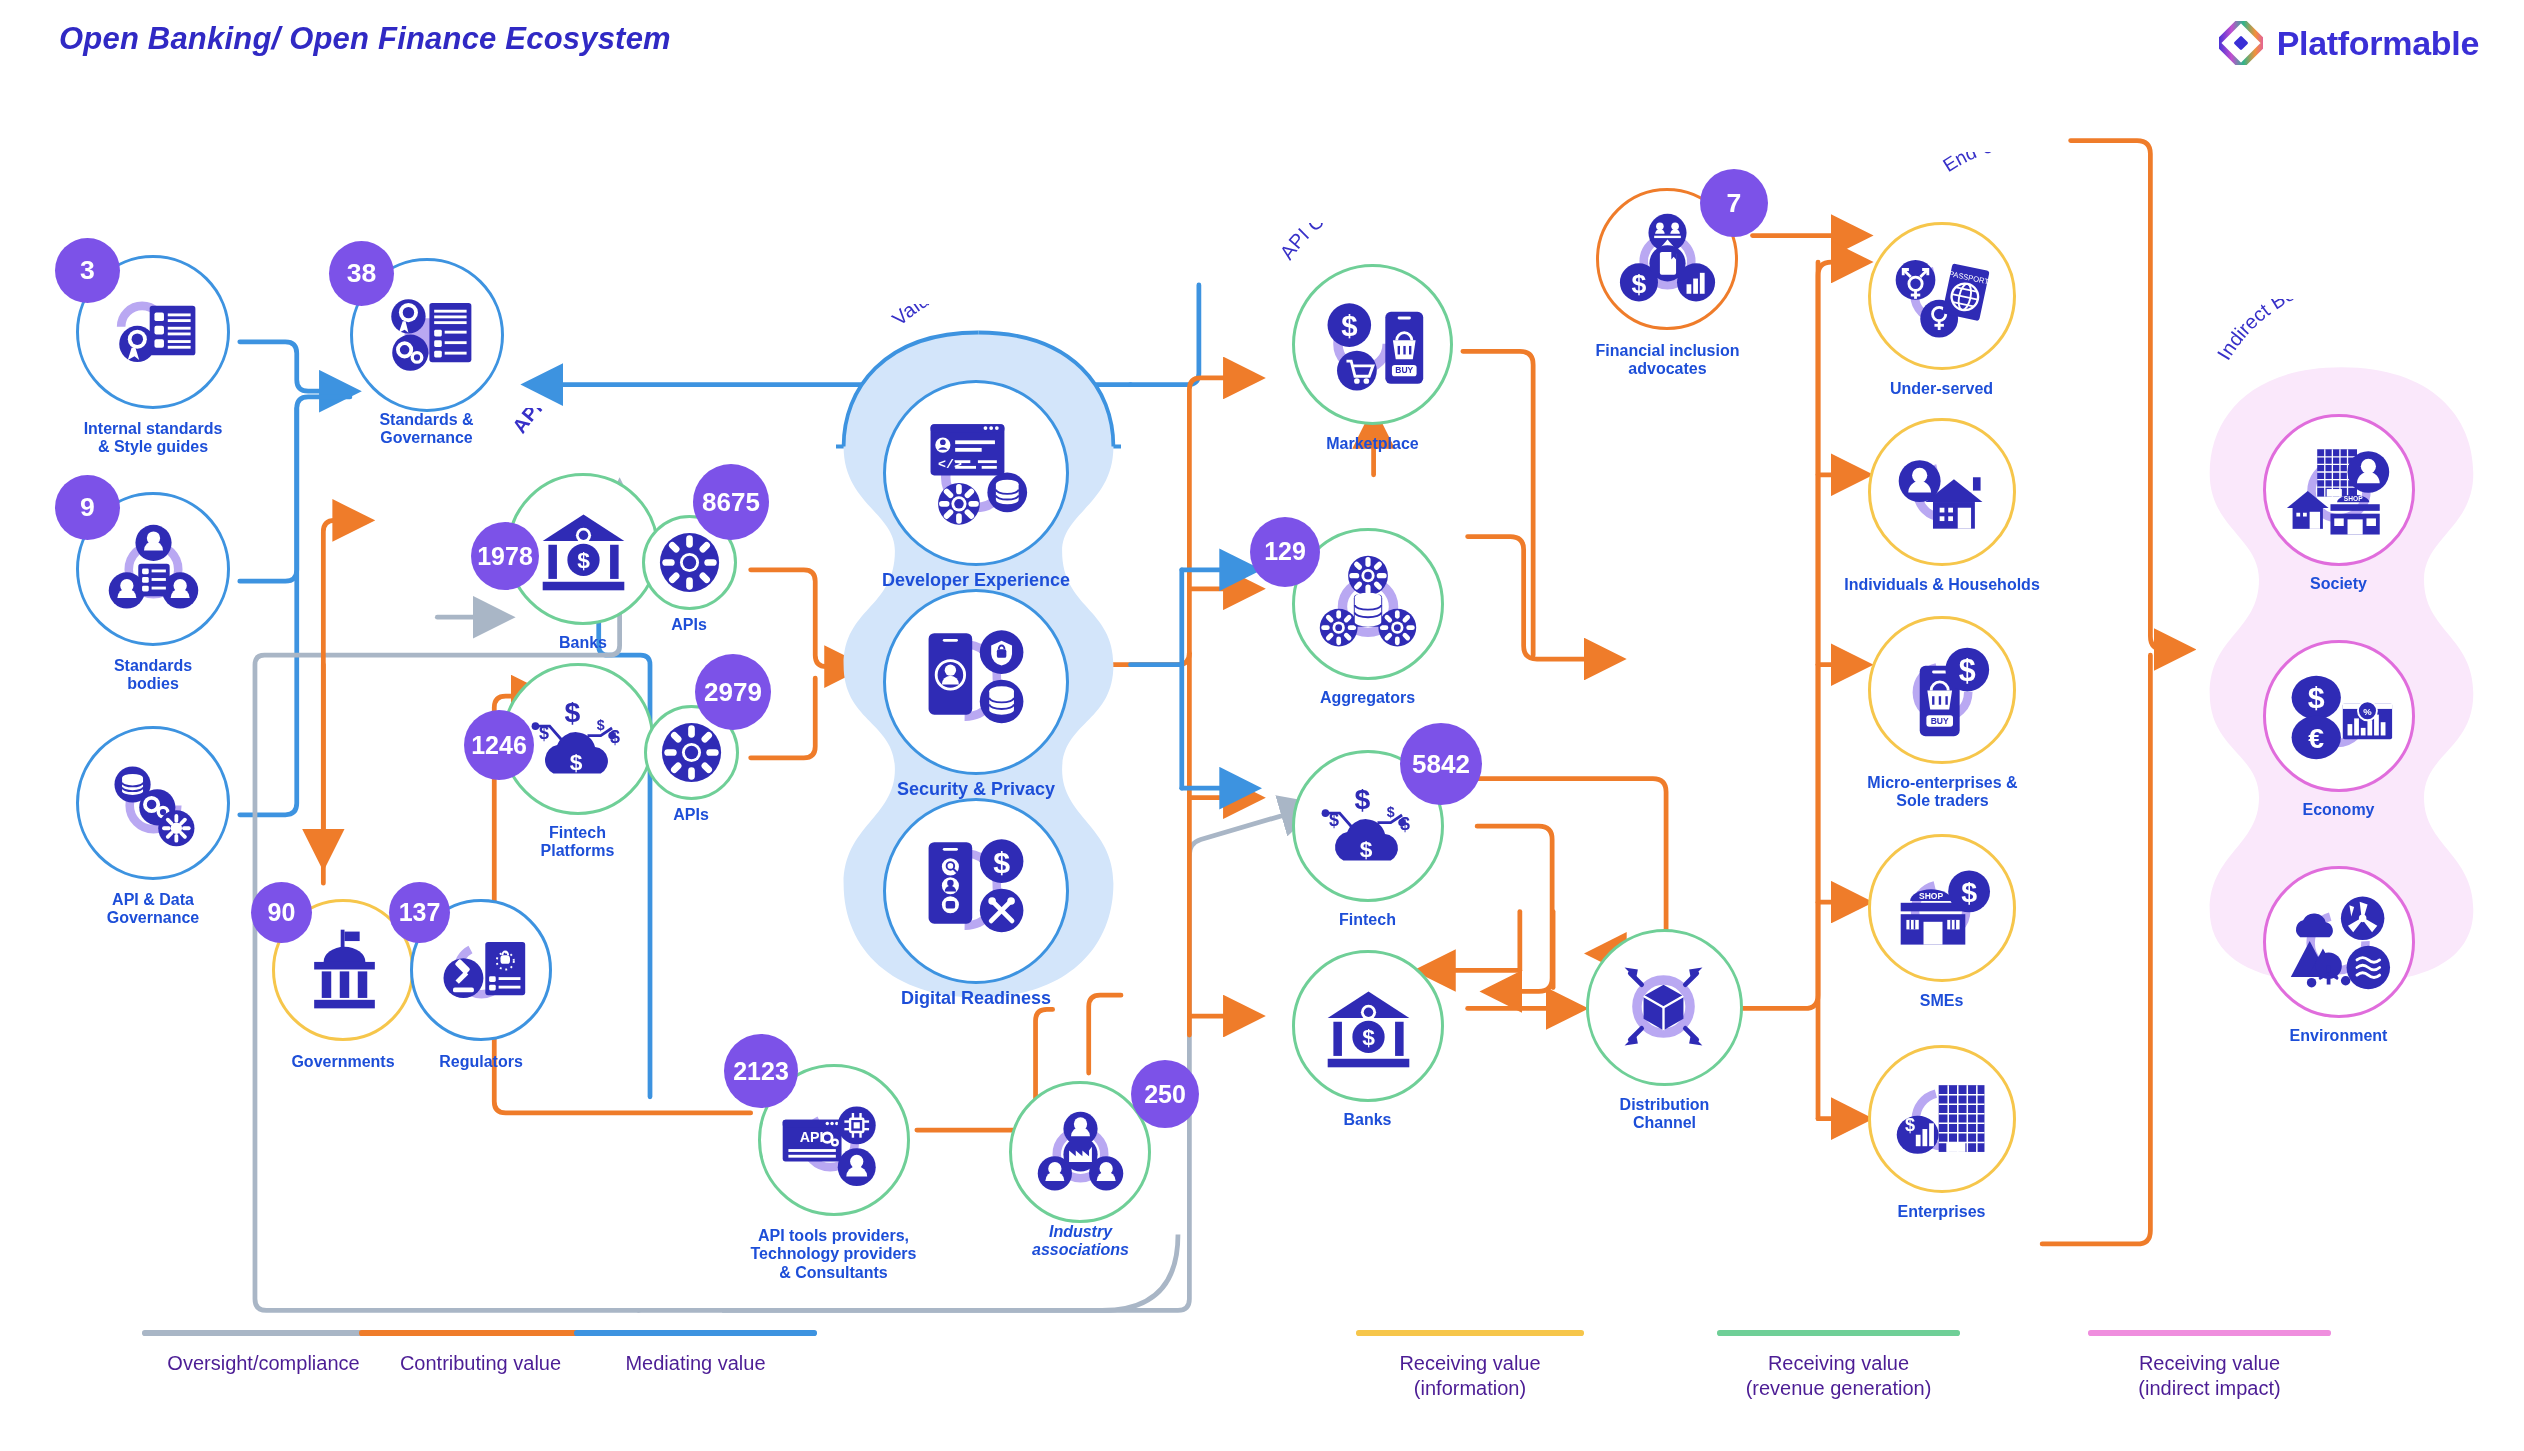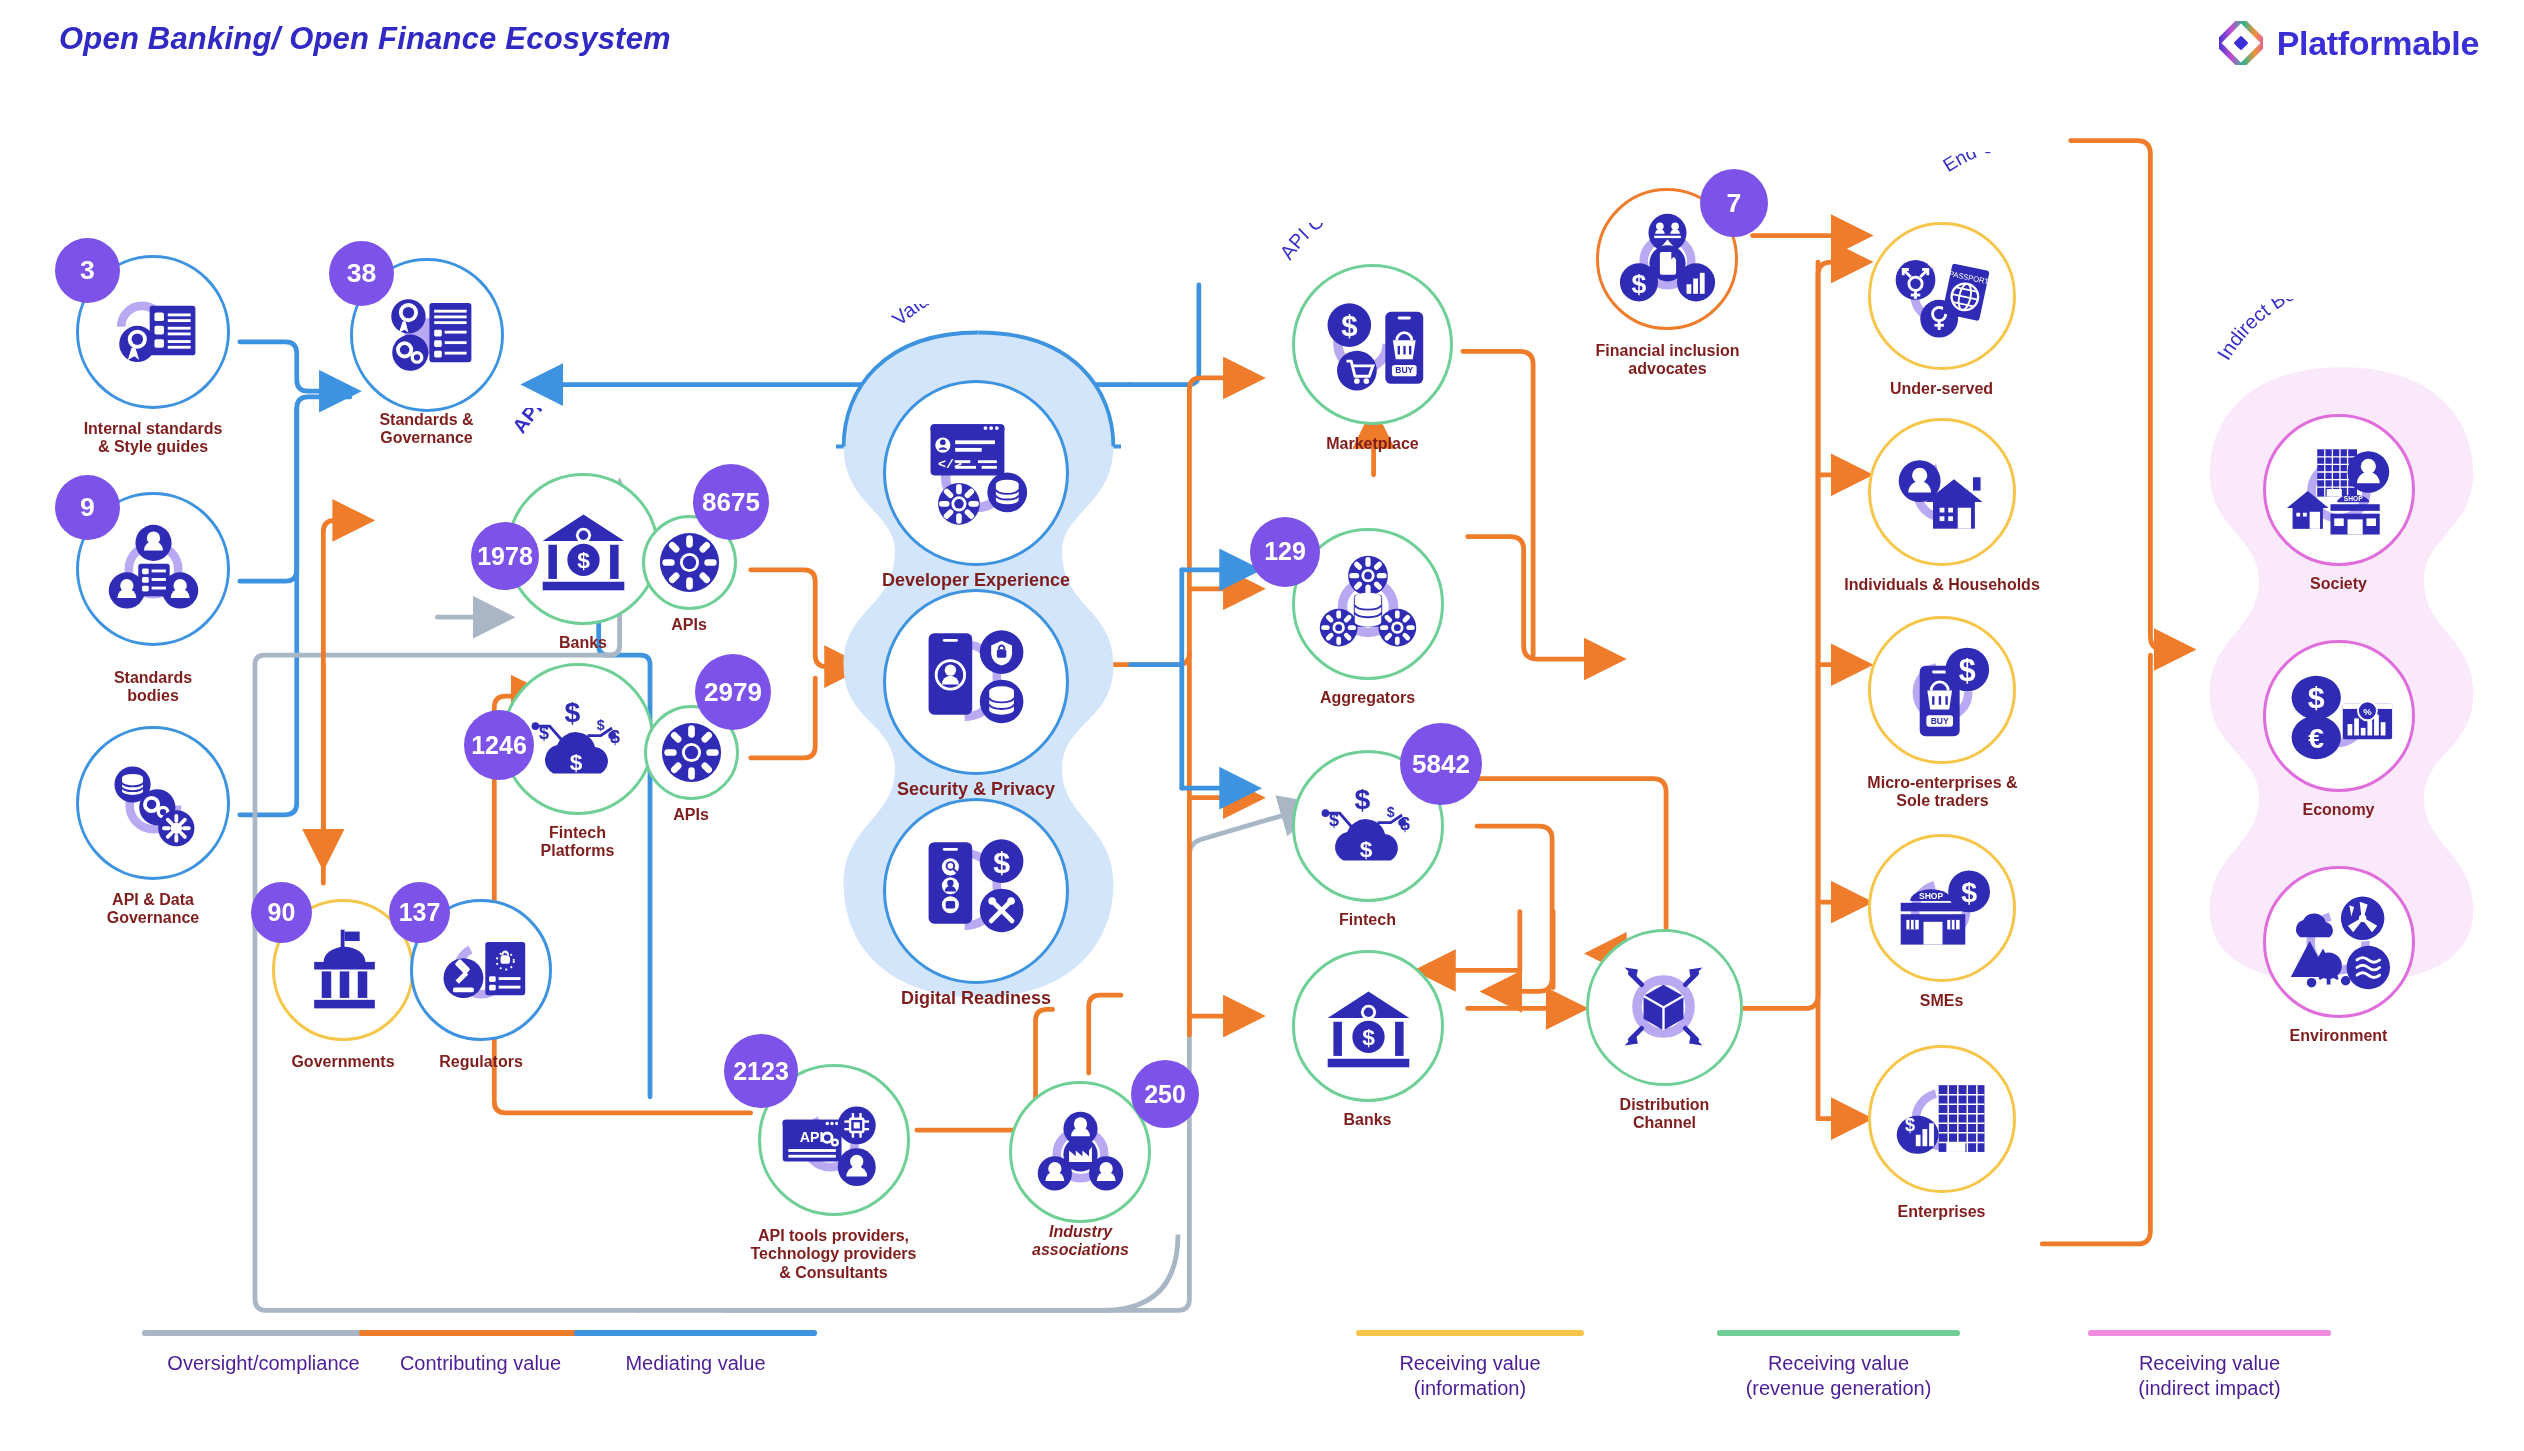--- a/index.html
+++ b/index.html
@@ -47,21 +47,21 @@
   .ring.yellow{border:3.8px solid var(--yellow);}
   .ring.orange{border:3.8px solid var(--orange);}
   .ring.pink{border:3.8px solid #e06ddc;}
   .badge{
     position:absolute;border-radius:50%;background:var(--purple);
     color:#fff;display:flex;align-items:center;justify-content:center;
     font-weight:bold;z-index:6;
   }
   .nlabel{
     position:absolute;text-align:center;font-weight:bold;
-    color:#7f1d1d;line-height:1.15;font-size:16px;white-space:nowrap;
+    color:#1d4ed8;line-height:1.15;font-size:16px;white-space:nowrap;
   }
   .nlabel.wrap{white-space:normal;}
   .arclabel{position:absolute;z-index:7;pointer-events:none;}
 
   
   .blob{position:absolute;z-index:0;}
 
   
   #legend{position:absolute;left:0;top:1330px;width:2525px;height:114px;}
   .legend-item{position:absolute;text-align:center;}
@@ -298,21 +298,21 @@
         <path d="M70,82 a10,10 0 0 1 20,0 z" fill="#fff"></path>
       <rect x="36" y="46" width="33" height="34" rx="3" fill="#2f2bb5"></rect>
       <rect x="40" y="51" width="7" height="6" rx="1.5" fill="#fff"></rect>
         <rect x="50" y="52" width="15" height="3" fill="#fff"></rect>
       <rect x="40" y="60" width="7" height="6" rx="1.5" fill="#fff"></rect>
         <rect x="50" y="61" width="15" height="3" fill="#fff"></rect>
       <rect x="40" y="69" width="7" height="6" rx="1.5" fill="#fff"></rect>
         <rect x="50" y="70" width="15" height="3" fill="#fff"></rect>
     </svg>
   </div>
-  <div class="nlabel wrap" style="left:-38px;top:165px;width:230px;margin-top:12px;">Standards<br>bodies</div>
+  <div class="nlabel wrap" style="left:-38px;top:165px;width:230px;">Standards<br>bodies</div>
 </div>
 
 <div class="node" style="left:76px;top:726px;">
   <div class="ring blue" style="left:0;top:0;width:154px;height:154px;"></div>
   <div class="iconwrap" style="left:25px;top:25px;width:104px;height:104px;">
     <svg width="99" height="99" viewBox="0 0 104 104">
       <circle cx="52" cy="54" r="25" fill="none" stroke="#b9a8f2" stroke-width="9" stroke-dasharray="110 48"></circle>
       <circle cx="30" cy="32" r="19" fill="#2f2bb5"></circle>
       <ellipse cx="30" cy="25" rx="11" ry="4" fill="#fff"></ellipse>
       <path d="M19,25 v14 a11,4 0 0 0 22,0 v-14" fill="#fff"></path>

